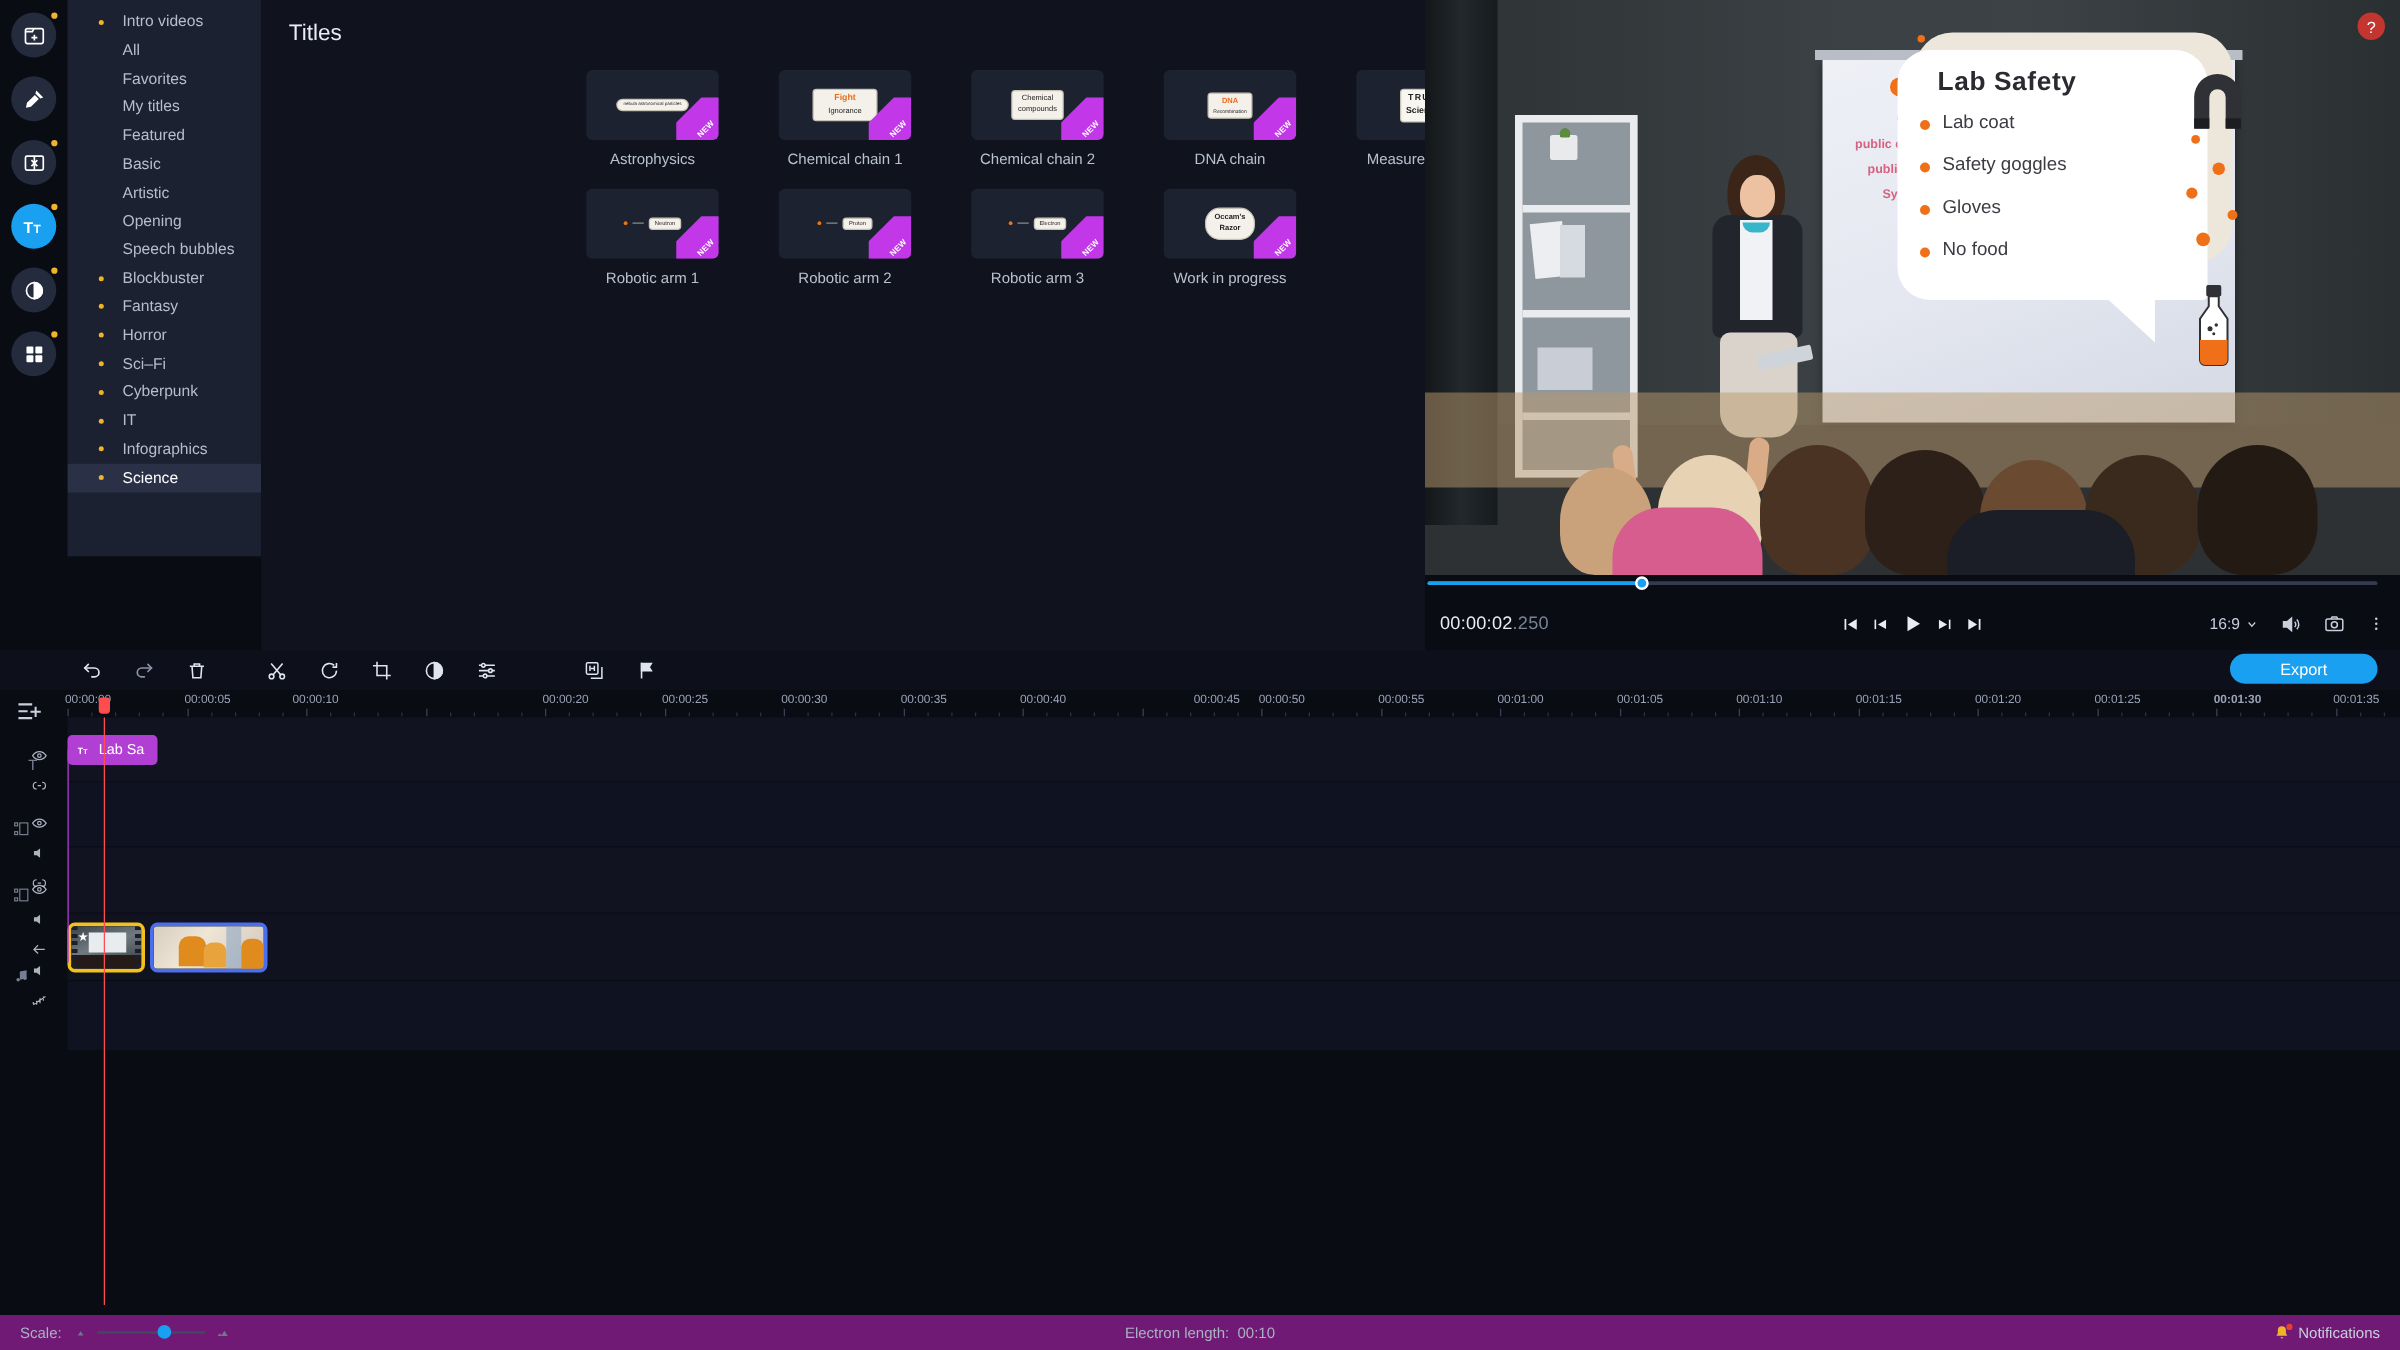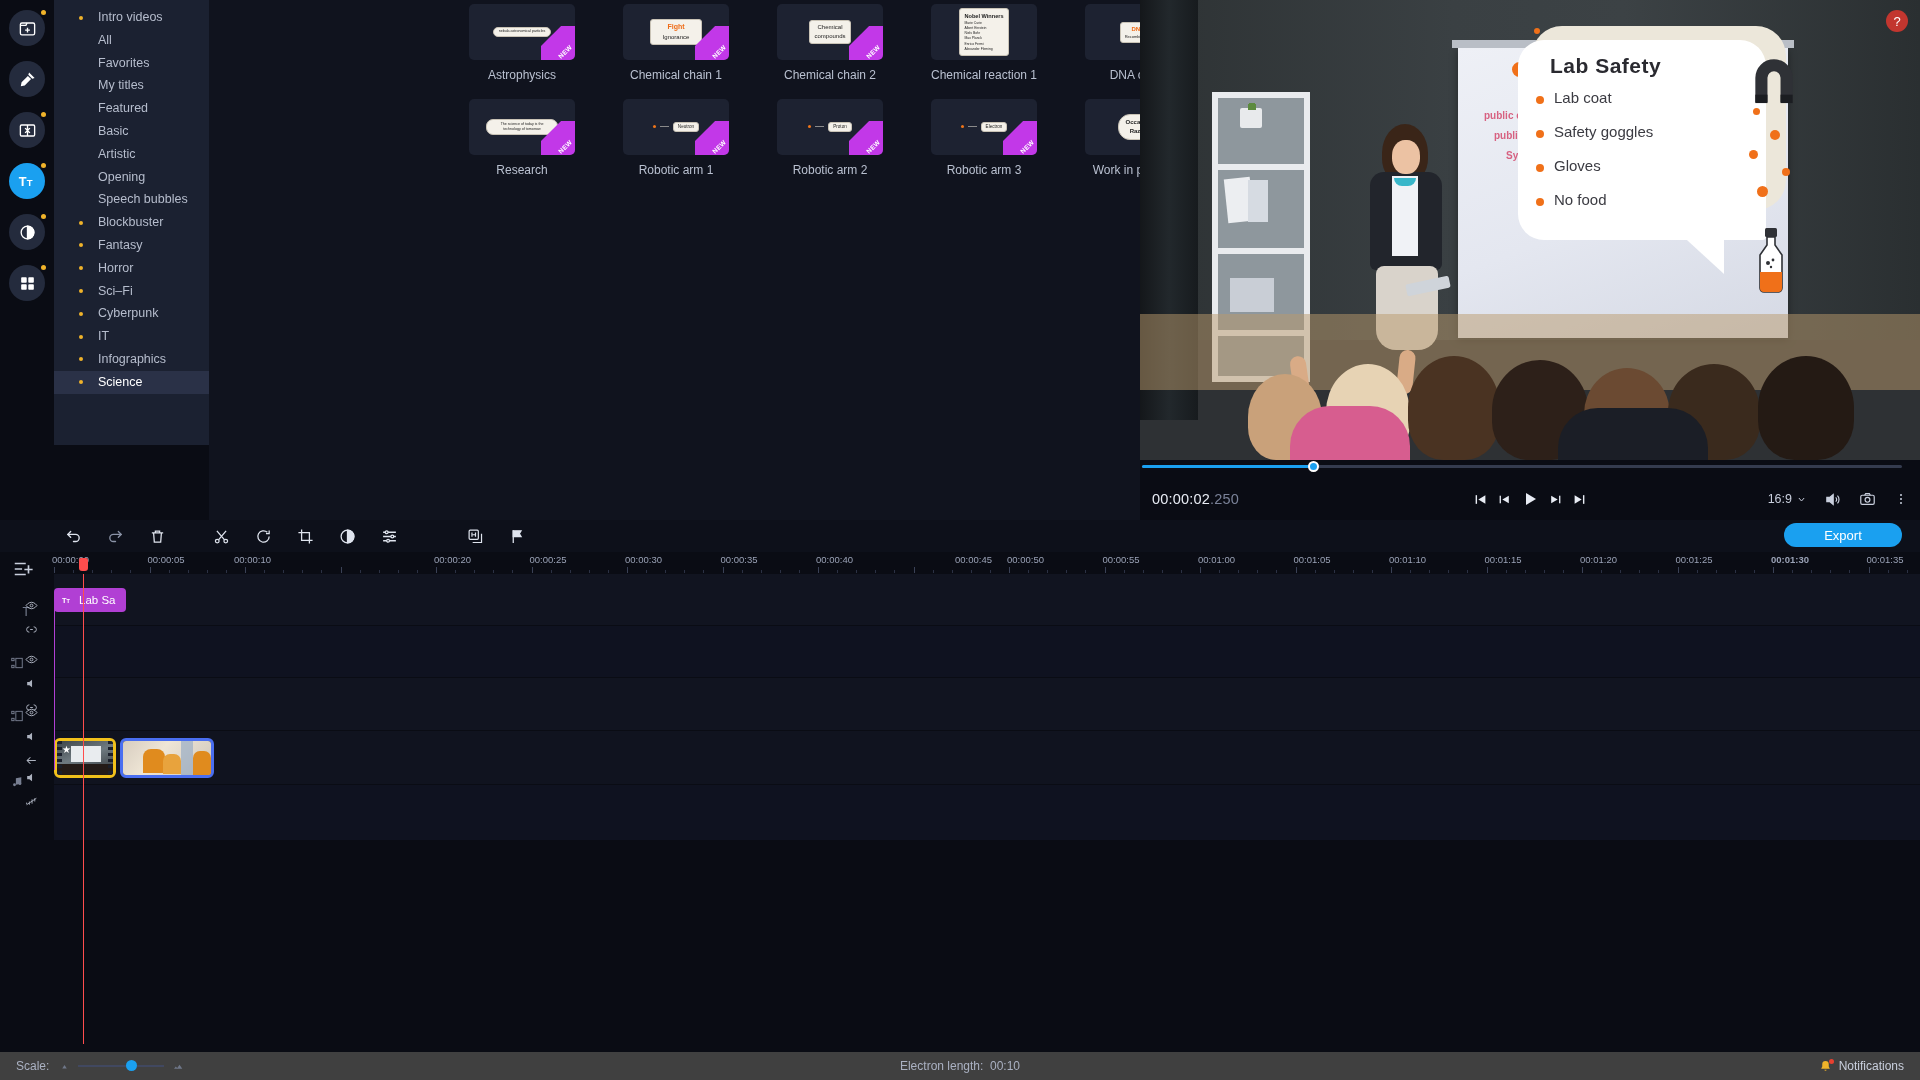--- a/index.html
+++ b/index.html
@@ -155,21 +155,21 @@
   .clip-vid.sel { border:3px solid #f2c11b; }
   .clip-vid.alt { border:3px solid #4a6ef0; }
   .sprocket { position:absolute; left:0; top:0; bottom:0; width:5px;
               background:repeating-linear-gradient(#1b1f2b 0 3px, transparent 3px 6px); }
   .star { position:absolute; left:5px; top:3px; color:#fff; font-size:10px; }
   .playhead { position:absolute; top:0; width:1px; height:470px; background:#ff4d4d; }
   .playhead-top { position:absolute; top:-16px; left:-4px; width:9px; height:13px; background:#ff4d4d; border-radius:2px 2px 3px 3px; }
   .titleline { position:absolute; width:1px; background:#b13fd4; }
 
   
-  .status { position:absolute; left:0; bottom:0; width:1920px; height:28px; background:#404040;
+  .status { position:absolute; left:0; bottom:0; width:1920px; height:28px; background:#701a75;
             display:flex; align-items:center; padding:0 16px; font-size:12px; color:#aab1c2; }
   .scale-slider { display:flex; align-items:center; gap:8px; margin-left:10px; }
   .ss-track { width:86px; height:2px; background:#414860; position:relative; }
   .ss-knob { position:absolute; left:48px; top:-5px; width:11px; height:11px; border-radius:50%; background:#1aa0f0; }
   .plen { position:absolute; left:50%; transform:translateX(-50%); font-size:12px; color:#aab1c2; }
   .notif { margin-left:auto; display:flex; align-items:center; gap:7px; cursor:pointer; color:#c9cfdd; }
 </style>
 </head>
 <body>
 
@@ -237,20 +237,40 @@
         <div class="cat"><span class="bullet"></span><span>Fantasy</span></div>
         <div class="cat"><span class="bullet"></span><span>Horror</span></div>
         <div class="cat"><span class="bullet"></span><span>Sci–Fi</span></div>
         <div class="cat"><span class="bullet"></span><span>Cyberpunk</span></div>
         <div class="cat"><span class="bullet"></span><span>IT</span></div>
         <div class="cat"><span class="bullet"></span><span>Infographics</span></div>
         <div class="cat sel"><span class="bullet"></span><span>Science</span></div>
       </div>
 
     <div class="browser">
+      <div class="browser-head">
+        <div class="browser-title">Titles</div>
+        <div class="search-wrap">
+          <div class="search">
+            <svg width="12" height="12" viewBox="0 0 24 24" fill="none" stroke="#9aa2b6" stroke-width="2.4">
+                <circle cx="10.5" cy="10.5" r="6.5"></circle>
+                <path d="M15.5 15.5L21 21"></path>
+              </svg>
+            <input type="text" value="" placeholder="Search" style="">
+            <span class="sx">×</span>
+          </div>
+          <span class="cart">
+            <svg width="15" height="15" viewBox="0 0 24 24" fill="none" stroke="#c9cfdd" stroke-width="1.7">
+                <path d="M3 4h2l2.6 11h10l2.4-8H6.2"></path>
+                <circle cx="9.5" cy="19" r="1.3"></circle>
+                <circle cx="17" cy="19" r="1.3"></circle>
+              </svg>
+          </span>
+        </div>
+      </div>
       <div class="grid" id="grid">
           <div class="cell">
             <div class="thumb">
               <div class="thumb-inner">
                 <div class="card pill" style="font-size:3.6px;padding:1.5px 5px;">nebula astronomical particles</div>
               </div>
               <div class="newbadge">
                 <span>NEW</span>
               </div>
             </div>
@@ -273,28 +293,20 @@
                 <div class="card">
                   <div style="font-size:6px">Chemical</div>
                   <div style="font-size:6px">compounds</div>
                 </div>
               </div>
               <div class="newbadge">
                 <span>NEW</span>
               </div>
             </div>
             <div class="cell-label">Chemical chain 2</div>
-          </div>
-          <div class="cell">
-            <div class="thumb">
-              <div class="thumb-inner">
-                <div class="card" style="text-align:left;padding:3px 4px"><b style="font-size:5.6px">Nobel Winners</b><div style="font-size:3.4px">Marie Curie<br>Albert Einstein<br>Niels Bohr<br>Max Planck<br>Enrico Fermi<br>Alexander Fleming</div></div>
-              </div>
-            </div>
-            <div class="cell-label">Chemical reaction 1</div>
           </div>
           <div class="cell">
             <div class="thumb">
               <div class="thumb-inner">
                 <div class="card"><span style="color:#ef6c17;font-weight:bold;font-size:6px">DNA</span><div style="font-size:4px">Recombination</div></div>
               </div>
               <div class="newbadge">
                 <span>NEW</span>
               </div>
             </div>

